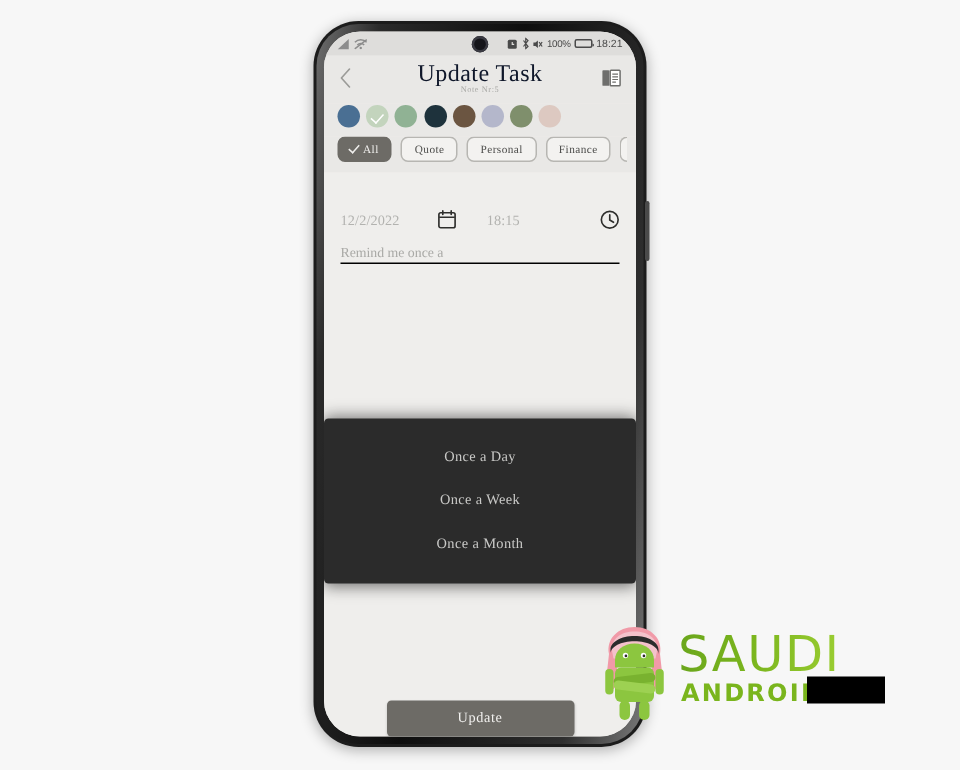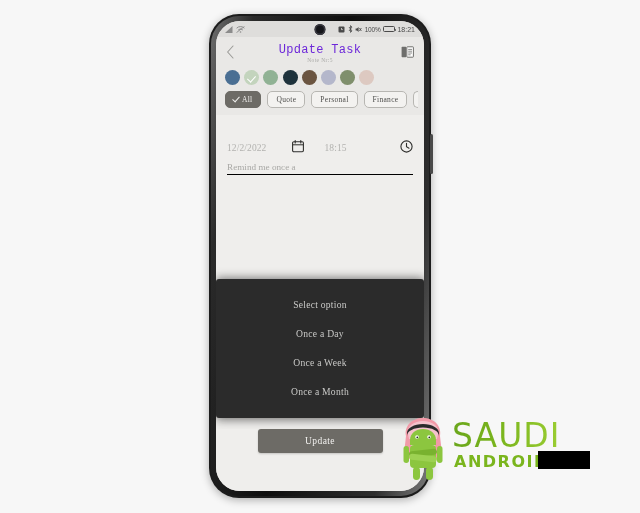--- a/index.html
+++ b/index.html
@@ -121,25 +121,24 @@
     width: 16px; height: 20px;
     display:flex; align-items:center; justify-content:flex-start;
     cursor: pointer;
   }
   #title-block {
     flex: 1;
     text-align: center;
     padding-top: 1px;
   }
   #page-title {
-    font-size: 12px;
-    color: #6d28d9;
+    font-size: 16px;
+    color: #0f172a;
     letter-spacing: 0.3px;
     line-height: 14px;
-    font-family: Liberation Mono, monospace;
   }
   #page-subtitle {
     font-size: 5.5px;
     color: #a9a9a6;
     letter-spacing: 0.4px;
     margin-top: 0px;
   }
   #notes-icon-btn {
     width: 16px; height: 20px;
     display:flex; align-items:center; justify-content:flex-end;
@@ -290,21 +289,21 @@
   .dialog-option.header { cursor: default; }
 
   
   #update-bar {
     position: absolute;
     left: 0; right: 0;
     bottom: 0;
     height: 62px;
     background: #efeeec;
     display: flex;
-    align-items: flex-start;
+    align-items: flex-end;
     justify-content: center;
   }
   #update-button {
     width: 125px;
     height: 24px;
     background: #6d6b66;
     border-radius: 3px;
     color: #f2f1ef;
     font-size: 9.5px;
     display: flex;
@@ -459,21 +458,20 @@
       </svg>
     </span>
   </div>
 
   <div id="remind-row">
     <div class="underline-field">Remind me once a</div>
   </div>
 
   <div id="dialog-overlay">
     <div id="select-dialog">
-      <div class="dialog-option header">Select option</div>
       <div class="dialog-option">Once a Day</div>
       <div class="dialog-option">Once a Week</div>
       <div class="dialog-option">Once a Month</div>
     </div>
   </div>
 
   <div id="update-bar">
     <div id="update-button">Update</div>
   </div>
 

